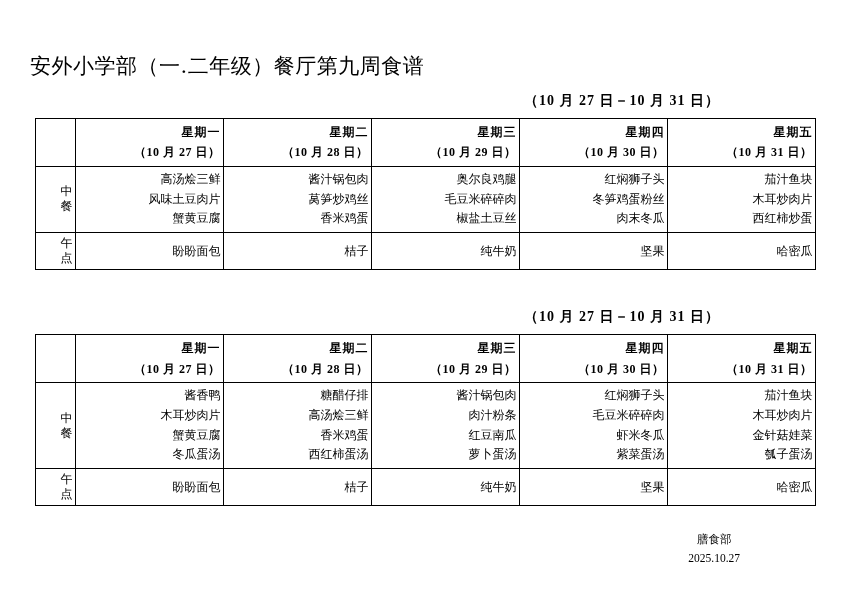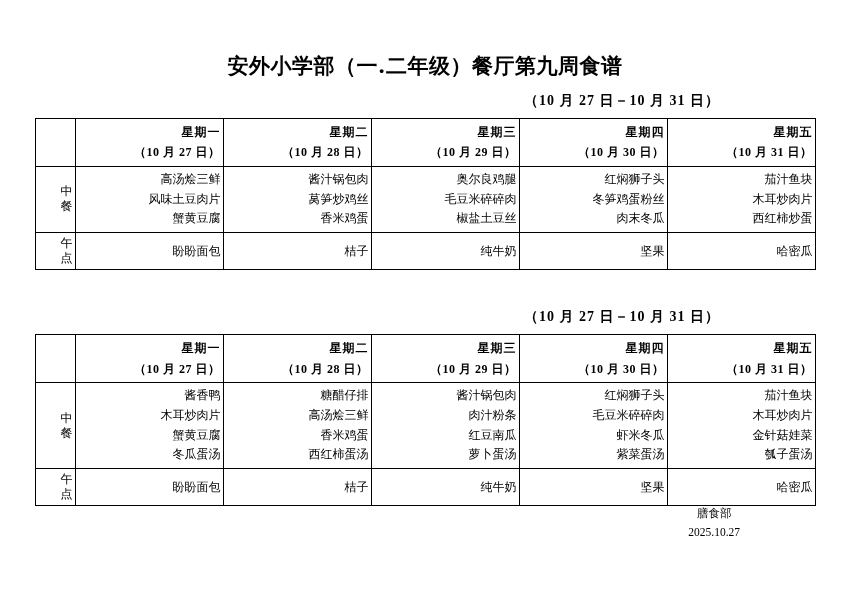--- a/index.html
+++ b/index.html
@@ -16,23 +16,22 @@
     overflow: hidden;
   }
   .page {
     width: 850px;
     height: 601px;
     box-sizing: border-box;
     padding: 40px 30px 10px 30px;
     position: relative;
   }
   .doc-title {
-    text-align: center;
     font-size: 21px;
-    font-weight: bold;
+    font-weight: normal;
     letter-spacing: 0.5px;
     margin: 12px 0 0 0;
     font-family: "DejaVu Serif", "Liberation Serif", serif;
   }
   .date-range {
     text-align: right;
     font-size: 14px;
     margin: 12px 100px 8px 0;
     letter-spacing: 1px;
     font-weight: bold;
@@ -84,21 +83,21 @@
   .meal-cell span {
     display: block;
   }
   .snack-cell {
     font-size: 12px;
     padding: 10px 2px;
   }
   .footer {
     position: absolute;
     right: 110px;
-    bottom: 60px;
+    bottom: 34px;
     text-align: center;
     font-size: 11.5px;
     line-height: 1.6;
   }
   .footer span { display: block; }
   .spacer-1 { height: 26px; }
 </style>
 </head>
 <body>
 

